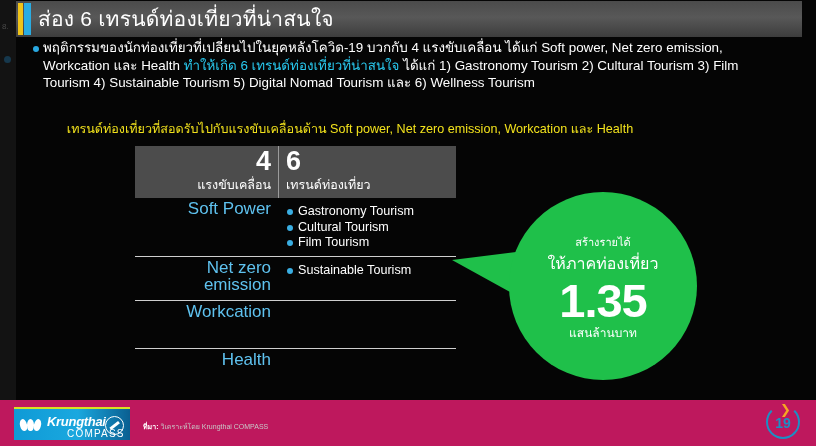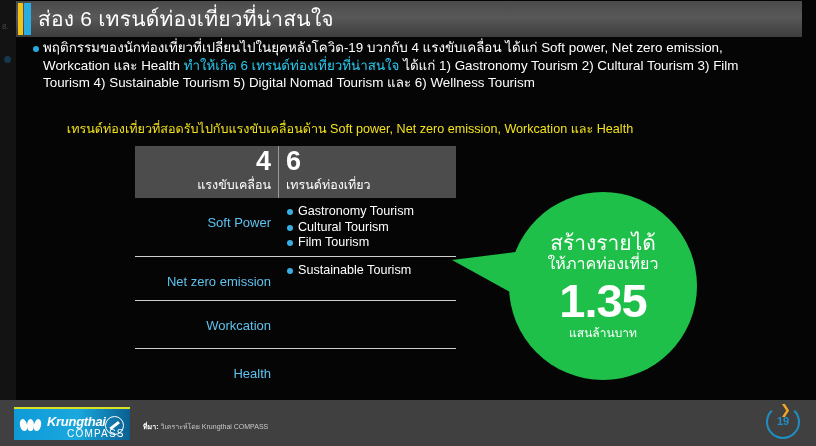--- a/index.html
+++ b/index.html
@@ -120,23 +120,23 @@
   }
   .th-lbl {
     font-size: 12.5px; color: #ffffff; line-height: 16px;
   }
 
   .trow { display: flex; border-bottom: 1px solid #cfcfcf; }
   .trow:first-of-type { border-top: none; }
   .td-left {
     width: 144px;
     padding-right: 8px;
-    padding-top: 16px;
+    padding-top: 2px;
     text-align: right;
-    font-size: 13px;
+    font-size: 17px;
     color: #5fc2ef;
     line-height: 17px;
   }
   .td-right {
     flex: 1;
     padding-left: 7px;
     padding-top: 6px;
     padding-bottom: 5px;
   }
   .item {
@@ -175,34 +175,34 @@
     position: absolute; left: 57px; top: 0px;
     width: 188px; height: 188px;
     border-radius: 50%;
     background: #1fc04a;
     display: flex;
     flex-direction: column;
     align-items: center;
     justify-content: center;
     text-align: center;
   }
-  .bubble .l1 { font-size: 21px; color: #ffffff; line-height: 21px; }
+  .bubble .l1 { font-size: 11px; color: #ffffff; line-height: 21px; }
   .bubble .l2 { font-size: 16px; color: #ffffff; line-height: 21px; }
   .bubble .big {
     font-size: 47px; font-weight: bold; color: #ffffff;
     line-height: 51px; letter-spacing: -1px;
     margin-top: 1px;
   }
   .bubble .unit { font-size: 12px; color: #ffffff; line-height: 15px; }
 
   
   .footer {
     position: absolute; left: 0; bottom: 0;
     width: 816px; height: 46px;
-    background: #404040;
+    background: #be185d;
     z-index: 3;
   }
   .logo-band {
     position: absolute; left: 14px; top: 7px;
     width: 116px; height: 33px;
     background: linear-gradient(to right, #0f9ad6 0%, #1aa8df 55%, #0a5f91 100%);
     border-top: 2px solid #d9e021;
   }
   .logo-mark {
     position: absolute; left: 6px; top: 8px;
@@ -259,21 +259,21 @@
     border-top-color: transparent;
   }
   .pagebadge .chev {
     position: absolute; left: 14px; top: -2px;
     font-size: 13px; color: #f5a623; font-weight: bold;
     line-height: 13px;
   }
   .pagebadge .num {
     position: absolute; left: 0; top: 10px;
     width: 34px; text-align: center;
-    font-size: 11px; color: #1d8fc4; font-weight: bold;
+    font-size: 14px; color: #1d8fc4; font-weight: bold;
   }
 </style>
 </head>
 <body>
 
 <div class="slide">
 
   <div class="edge-artifact">
     <div class="pg">8.</div>
     <div class="blip"></div>

